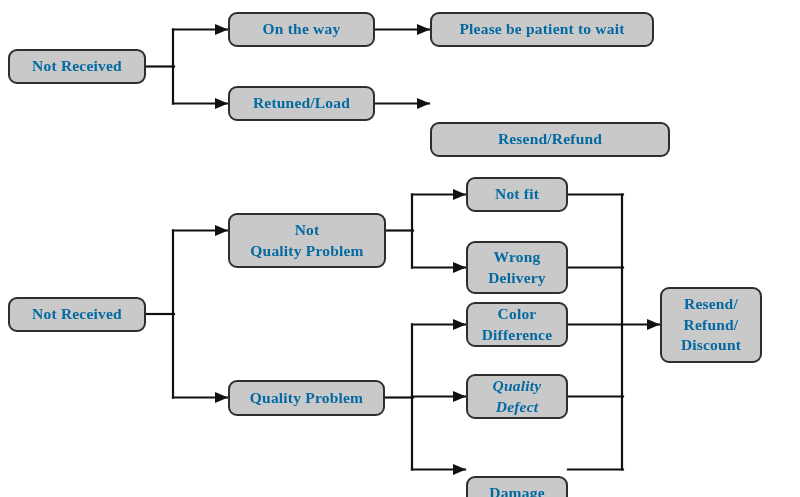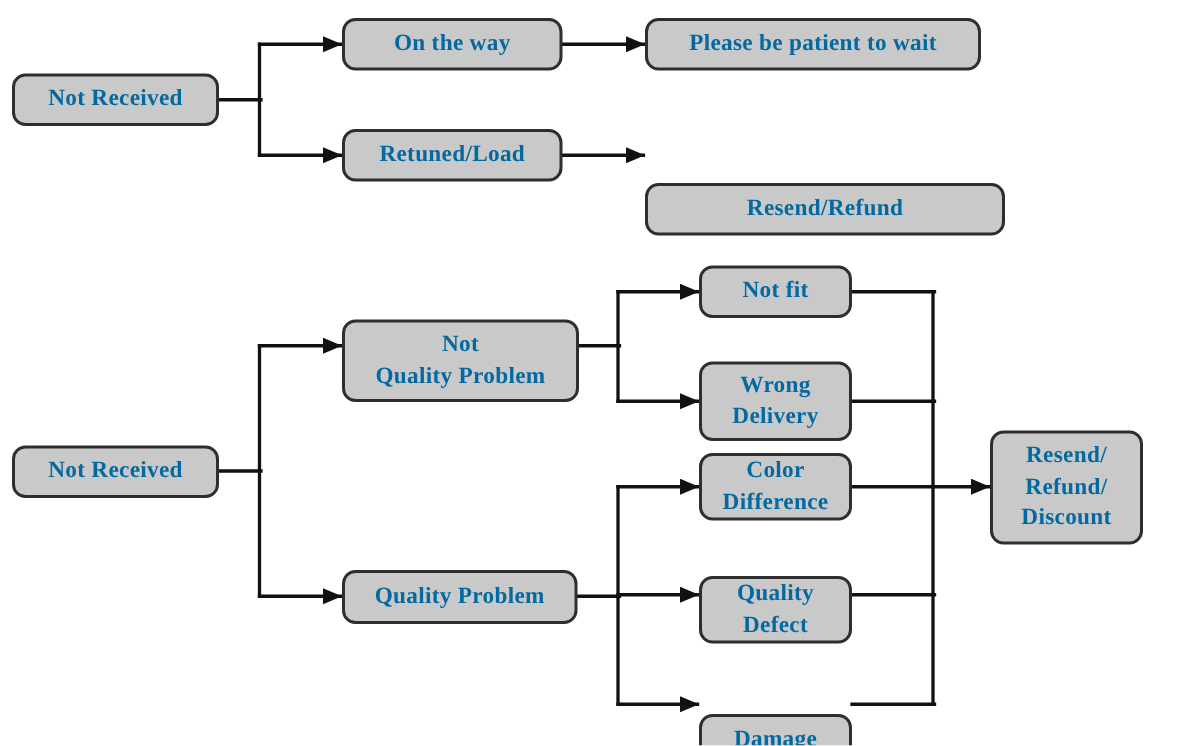--- a/index.html
+++ b/index.html
@@ -68,20 +68,20 @@
 
   <div class="node" style="left:8px;top:297px;width:138px;height:35px;">Not Received</div>
   <div class="node" style="left:228px;top:213px;width:158px;height:55px;">Not
 Quality Problem</div>
   <div class="node" style="left:228px;top:380px;width:157px;height:36px;">Quality Problem</div>
   <div class="node" style="left:466px;top:177px;width:102px;height:35px;">Not fit</div>
   <div class="node" style="left:466px;top:241px;width:102px;height:53px;">Wrong
 Delivery</div>
   <div class="node" style="left:466px;top:302px;width:102px;height:45px;">Color
 Difference</div>
-  <div class="node" style="left:466px;top:384px;width:102px;height:45px;">Quality
+  <div class="node" style="left:466px;top:374px;width:102px;height:45px;font-style:italic;">Quality
 Defect</div>
   <div class="node" style="left:466px;top:452px;width:102px;height:35px;margin-top:24px;">Damage</div>
   <div class="node" style="left:660px;top:287px;width:102px;height:76px;">Resend/
 Refund/
 Discount</div>
 
 </div>
 
 </body></html>

